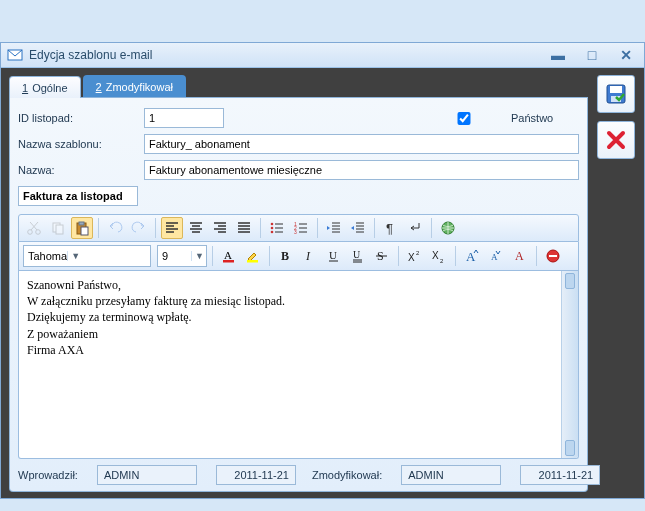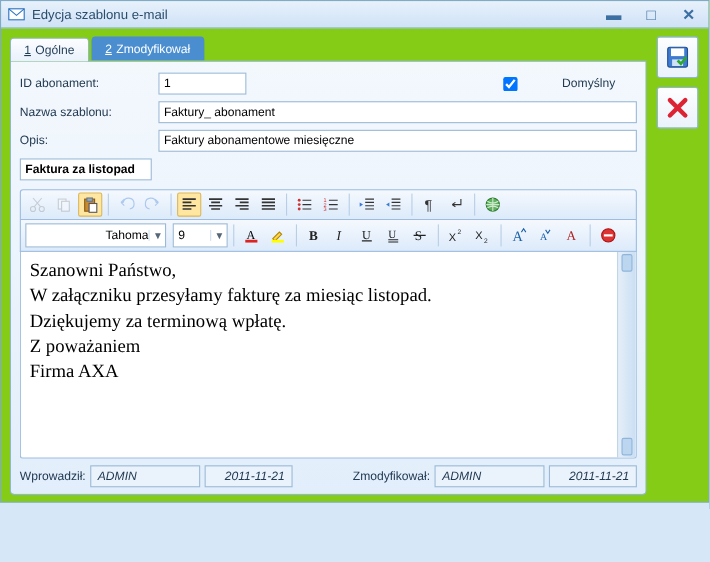--- a/index.html
+++ b/index.html
@@ -1,16 +1,16 @@
 <!DOCTYPE html>
 <html><head>
 <meta charset="utf-8">
 <style>
   html, body { margin:0; padding:0; font-family: Tahoma, Verdana, sans-serif; font-size:11px; background:#d6e7f7; }
-  .window { width:645px; height:457px; background:#84cc16; border:1px solid #7fa8d5; box-sizing:border-box; position:relative; }
+  .window { width:645px; height:457px; background:#404040; border:1px solid #7fa8d5; box-sizing:border-box; position:relative;margin-top:42px; }
   .titlebar { height:24px; background:linear-gradient(#e8f1fb,#cfe2f7); border-bottom:1px solid #9ac1e8; display:flex; align-items:center; padding:0 6px; color:#2a4d6b; }
   .titlebar .ico { width:16px; height:16px; margin-right:6px; display:inline-block; }
   .titlebar .ico svg { width:16px; height:16px; }
   .titlebar .tt { flex:1; font-size:12px; }
   .titlebar .btns { display:flex; gap:10px; }
   .titlebar .winbtn { width:24px; height:16px; display:flex; align-items:center; justify-content:center; cursor:pointer; color:#3c6fa2; font-weight:bold; font-size:14px; }
   .client { position:absolute; top:24px; left:0; right:0; bottom:0; padding:8px 8px 6px 8px; box-sizing:border-box; }
   .cols { display:flex; gap:8px; height:100%; }
   .main { flex:1; display:flex; flex-direction:column; min-width:0; }
   .side { width:40px; display:flex; flex-direction:column; gap:8px; align-items:center; }
@@ -26,35 +26,35 @@
   .idwrap { display:flex; align-items:center; gap:16px; }
   .idwrap input { width:80px; text-align:left; }
   .chkwrap { margin-left:180px; display:flex; align-items:center; gap:4px; color:#223a52; }
   .toolbar { margin-top:8px; height:26px; background:linear-gradient(#f5f9fe,#dceafa); border:1px solid #9cbde0; border-radius:3px 3px 0 0; display:flex; align-items:center; padding:0 4px; gap:2px; }
   .toolbar2 { height:28px; background:linear-gradient(#f5f9fe,#dceafa); border:1px solid #9cbde0; border-top:none; display:flex; align-items:center; padding:0 4px; gap:2px; }
   .sep { width:1px; height:20px; background:#b7cee6; margin:0 3px; }
   .tbtn { width:22px; height:22px; display:flex; align-items:center; justify-content:center; border-radius:2px; cursor:pointer; }
   .tbtn svg { width:16px; height:16px; }
   .tbtn.on { background:#ffe7a2; border:1px solid #dbb75a; box-sizing:border-box; }
   .tbtn.dis { opacity:.35; cursor:default; }
-  .fontsel { width:120px; height:20px; border:1px solid #9ab9d8; background:#fff; display:flex; align-items:center; justify-content:flex-end; padding:0 2px 0 4px; cursor:pointer; }
+  .fontsel { width:120px; height:20px; border:1px solid #9ab9d8; background:#fff; display:flex; align-items:center; justify-content:flex-start; padding:0 2px 0 4px; cursor:pointer; }
   .fontsel .dd, .sizesel .dd { color:#4a6; border-left:1px solid #cfe0f1; padding-left:3px; font-size:9px; color:#567; }
   .sizesel { width:42px; height:20px; border:1px solid #9ab9d8; background:#fff; display:flex; align-items:center; justify-content:space-between; padding:0 2px 0 4px; cursor:pointer; margin-left:4px; }
   .editarea { flex:1; background:#fff; border:1px solid #9cbde0; border-top:none; border-radius:0 0 3px 3px; position:relative; overflow:hidden; display:flex; min-height:0; }
-  .editarea .content { flex:1; padding:6px 8px; font-family:Tahoma; font-size:17px; line-height:1.35; white-space:pre-wrap; overflow:auto; }
+  .editarea .content { flex:1; padding:6px 8px; font-family:Tahoma; font-size:12px; line-height:1.35; white-space:pre-wrap; overflow:auto; }
   .editarea .sbar { width:16px; background:linear-gradient(to right,#e5eef8,#cadff3); border-left:1px solid #b9d1e9; position:relative; }
   .editarea .sbar::before, .editarea .sbar::after { content:''; position:absolute; left:3px; right:3px; height:14px; background:#bcd6ef; border:1px solid #8fb5db; border-radius:2px; }
   .editarea .sbar::before { top:2px; }
   .editarea .sbar::after { bottom:2px; }
   .status { display:flex; gap:8px; margin-top:6px; align-items:center; color:#223a52; }
   .status .lbl { white-space:nowrap; }
-  .status .ro { height:20px; border:1px solid #9ab9d8; background:#eaf2fb; padding:6px 6px; box-sizing:border-box; display:flex; align-items:center;font-style:italic; }
+  .status .ro { height:20px; border:1px solid #9ab9d8; background:#eaf2fb; padding:6px 6px; box-sizing:border-box; display:flex; align-items:center; }
   .grow { flex:1; }
   .status .ro:nth-child(even){} 
-  .stgrp { display:flex; align-items:center; gap:4px; }
+  .stgrp { display:flex; align-items:center; gap:19px; }
   .stgrp .ro.user { width:100px; }
   .stgrp .ro.date { width:80px; text-align:right; justify-content:flex-end; }
   .svgtxt { font-family:'Times New Roman', serif; }
 </style>
 </head>
 <body>
 
 <div class="window">
   <div class="titlebar">
     <span class="ico">
@@ -82,33 +82,33 @@
           </div>
           <div class="tab">
             <span class="u">2</span>
             <span>Zmodyfikował</span>
           </div>
         </div>
 
         <div class="panel">
 
           <div class="form">
-            <label>ID abonament:</label>
+            <label>ID listopad:</label>
             <div class="idwrap">
               <input type="text" value="1" style="">
               <label class="chkwrap">
                 <input type="checkbox" checked="" style="">
-                <span>Domyślny</span>
+                <span>Państwo</span>
               </label>
             </div>
 
             <label>Nazwa szablonu:</label>
             <input type="text" style="width: 100%;" value="Faktury_ abonament">
 
-            <label>Opis:</label>
+            <label>Nazwa:</label>
             <input type="text" style="width: 100%;" value="Faktury abonamentowe miesięczne">
 
             <input type="text" style="width: 100%; font-weight: bold;" value="Faktura za listopad">
           </div>
 
           <div class="toolbar">
             <div class="tbtn dis">
                 <svg viewBox="0 0 16 16">
                   <circle cx="4" cy="12" r="2.3" fill="none" stroke="#888"></circle>
                   <circle cx="12" cy="12" r="2.3" fill="none" stroke="#888"></circle>

